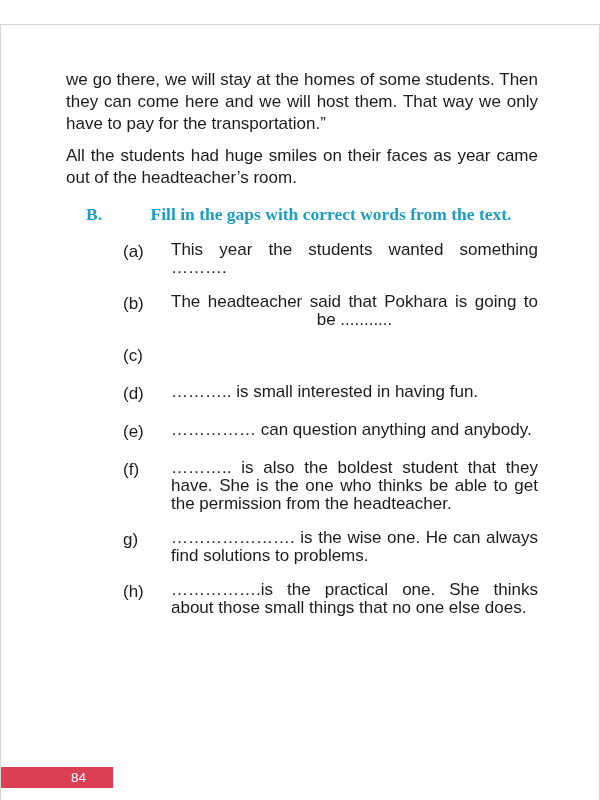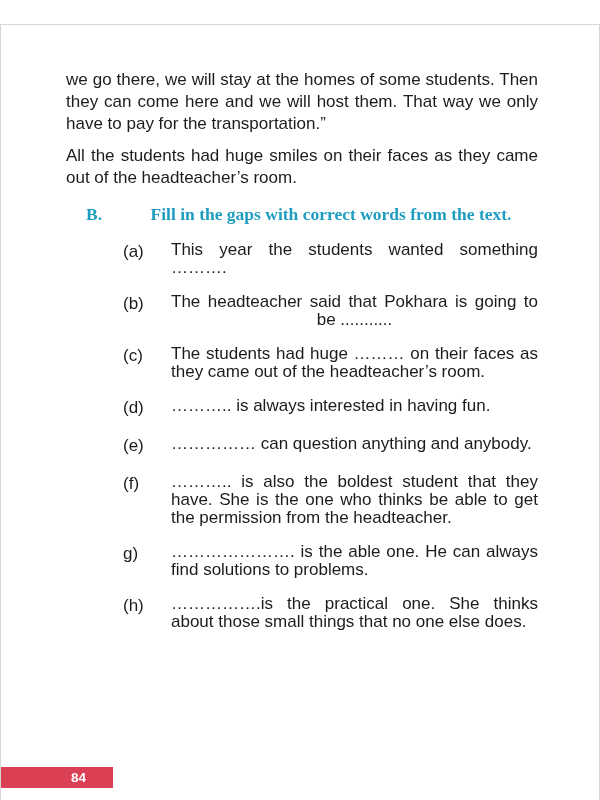--- a/index.html
+++ b/index.html
@@ -64,21 +64,21 @@
   }
   .page-number-badge {
     position: absolute;
     left: 0;
     top: 742px;
     width: 112px;
     height: 21px;
     line-height: 21px;
     background: #da3f53;
     color: #ffffff;
-    font-weight: bold;
+    font-weight: normal;
     font-size: 13.5px;
     text-align: right;
     padding-right: 27px;
     box-sizing: border-box;
   }
   .footer-right {
     position: absolute;
     right: 63px;
     top: 786px;
     color: #cc4a82;
@@ -87,55 +87,54 @@
     line-height: 16px;
   }
 </style>
 </head>
 <body>
 
 <div class="page">
   <div class="content">
 
     <p class="para">we go there, we will stay at the homes of some students. Then they can come here and we will host them. That way we only have to pay for the transportation.”</p>
-    <p class="para last">All the students had huge smiles on their faces as they came out of the headteacher’s room.</p>
+    <p class="para last">All the students had huge smiles on their faces as year came out of the headteacher’s room.</p>
 
     <div class="section-heading">
       <span class="sec-label">B.</span>
       <span class="sec-title">Fill in the gaps with correct words from the text.</span>
     </div>
 
     <ul class="items">
       <li class="item">
         <span class="item-label">(a)</span>
         <span class="item-text">This year the students wanted something ……….</span>
       </li>
       <li class="item">
         <span class="item-label">(b)</span>
         <span class="item-text center-last">The headteacher said that Pokhara is going to be ...........</span>
       </li>
       <li class="item">
         <span class="item-label">(c)</span>
-        <span class="item-text">The students had huge ……… on their faces as they came out of the headteacher’s room.</span>
       </li>
       <li class="item">
         <span class="item-label">(d)</span>
-        <span class="item-text">……….. is always interested in having fun.</span>
+        <span class="item-text">……….. is small interested in having fun.</span>
       </li>
       <li class="item">
         <span class="item-label">(e)</span>
         <span class="item-text">…………… can question anything and anybody.</span>
       </li>
       <li class="item">
         <span class="item-label">(f)</span>
         <span class="item-text">……….. is also the boldest student that they have. She is the one who thinks be able to get the permission from the headteacher.</span>
       </li>
       <li class="item">
         <span class="item-label">g)</span>
-        <span class="item-text">…………………. is the able one. He can always find solutions to problems.</span>
+        <span class="item-text">…………………. is the wise one. He can always find solutions to problems.</span>
       </li>
       <li class="item">
         <span class="item-label">(h)</span>
         <span class="item-text">…………….is the practical one. She thinks about those small things that no one else does.</span>
       </li>
     </ul>
   </div>
 
   <div class="page-number-badge">84</div>
   <div class="footer-right">ENGLISH: Grade 7</div>

